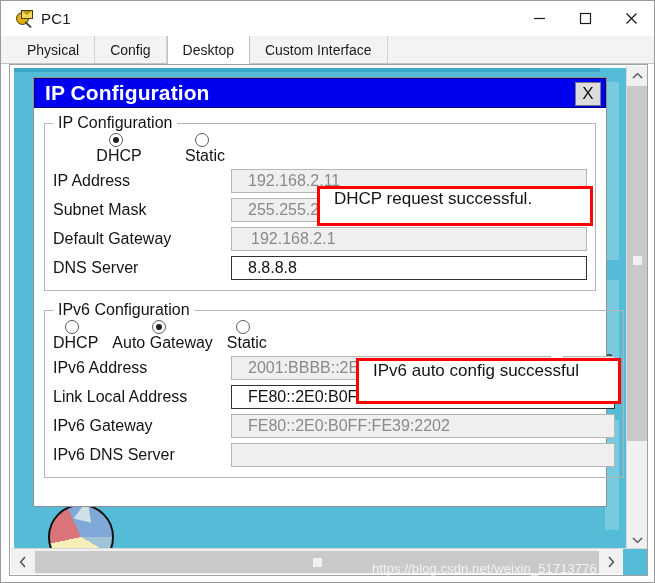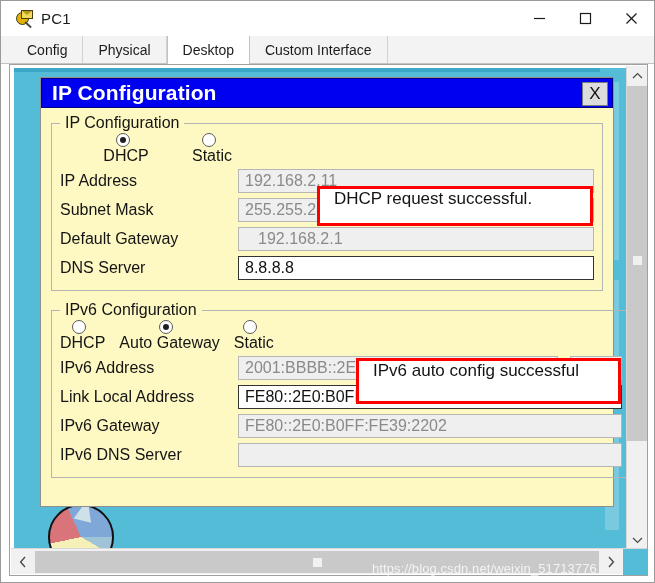--- a/index.html
+++ b/index.html
@@ -221,23 +221,23 @@
     background: #f1f1f1;
   }
   .hs-corner {
     position: absolute; right: 0; top: 0;
     width: 24px; height: 26px;
     background: #55bcd8;
   }
 
   
   .dialog {
-    position: absolute; left: 26px; top: 9px;
+    position: absolute; left: 19px; top: 9px;
     width: 574px; height: 430px;
-    background: #fef9c3;
+    background: #ffffff;
     border: 1px solid #8f8f8f;
   }
   .dlg-title {
     position: relative;
     height: 30px;
     background: #0000f0;
     display: flex; align-items: center;
     border: 1px solid #000080;
   }
   .dlg-title-text {
@@ -306,21 +306,21 @@
     flex: none;
   }
   .finput {
     flex: 1;
     height: 24px;
     border: 1px solid #b6b6b6;
     background: #efefef;
     color: #8a8a8a;
     font-size: 16px;
     display: flex; align-items: center;
-    padding-left: 6px;
+    padding-left: 16px;
     overflow: hidden; white-space: nowrap;
   }
   .finput.editable {
     background: #ffffff;
     border: 1px solid #333333;
     color: #111111;
   }
   .finput.indent { padding-left: 19px; }
 
   .v6addr-row .finput { flex: none; width: 320px; }
@@ -396,22 +396,22 @@
       <div class="tb-btn">
         <svg width="13" height="13" viewBox="0 0 13 13">
             <line x1="1.5" y1="1.5" x2="11.5" y2="11.5" stroke="#1b1b1b" stroke-width="1.2"></line>
             <line x1="11.5" y1="1.5" x2="1.5" y2="11.5" stroke="#1b1b1b" stroke-width="1.2"></line>
           </svg>
       </div>
     </div>
   </div>
 
   <div class="tabstrip">
+    <div class="tab">Physical</div>
     <div class="tab">Config</div>
-    <div class="tab">Physical</div>
     <div class="tab active">Desktop</div>
     <div class="tab">Custom Interface</div>
   </div>
 
   <div class="deskframe">
 
     <div class="desk">
       <div class="desk-topline"></div>
 
       <div class="icon-tile" style="left:24px; top:418px;">

